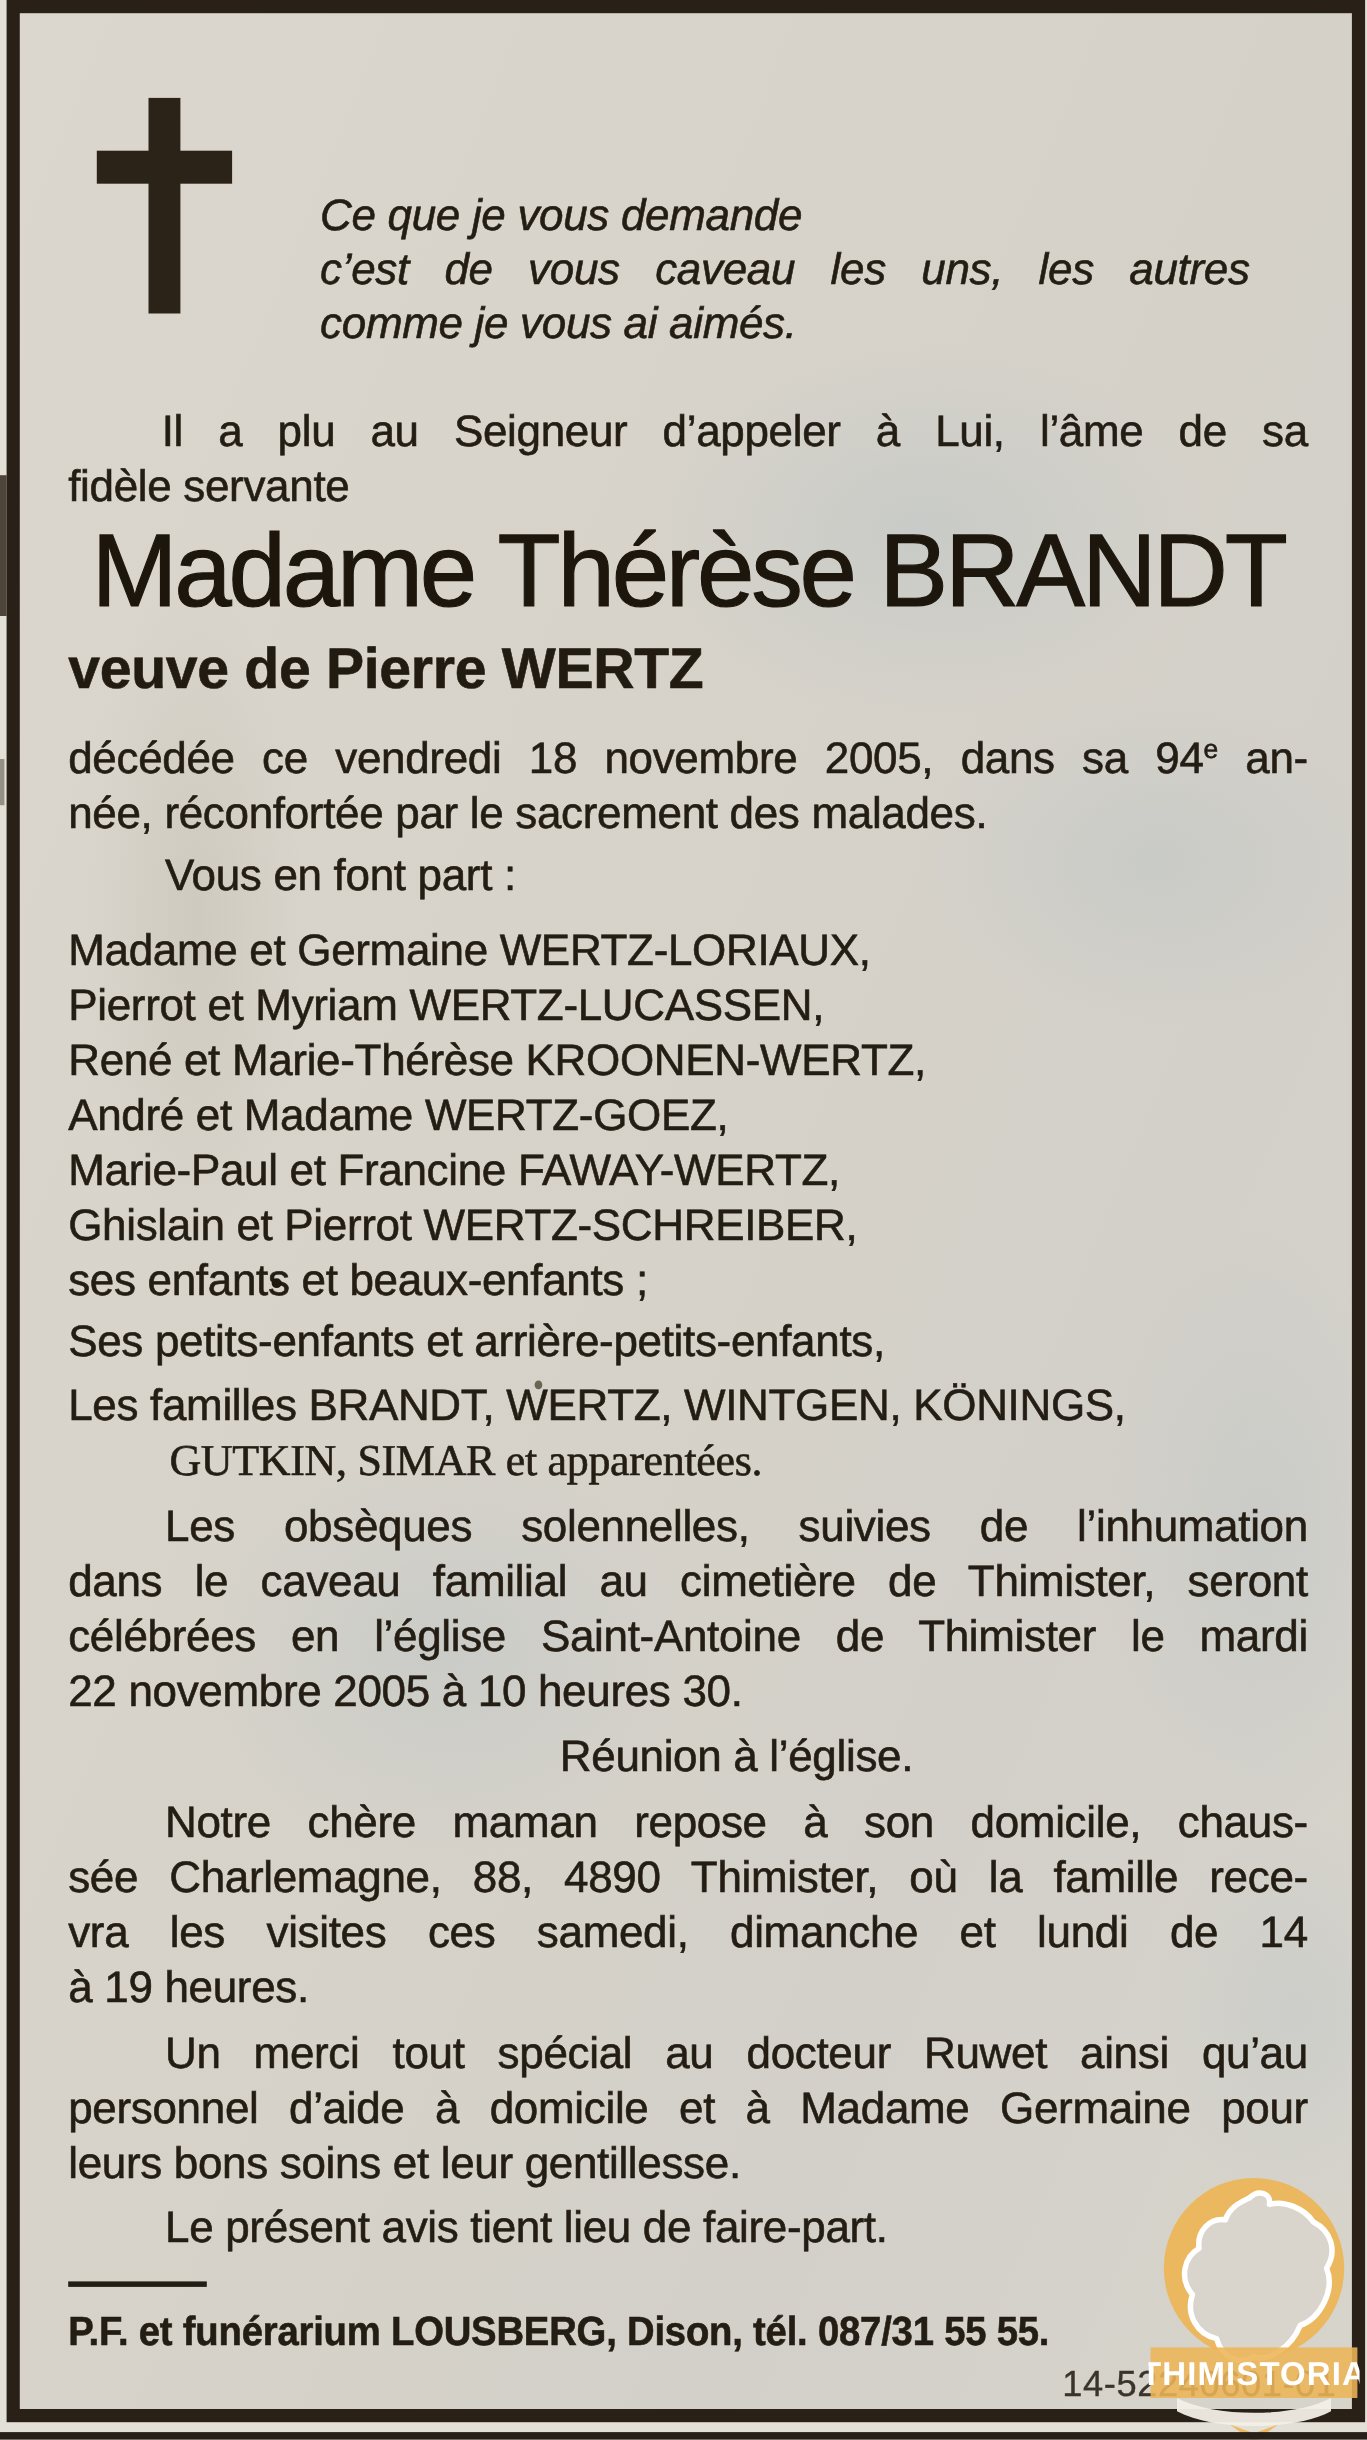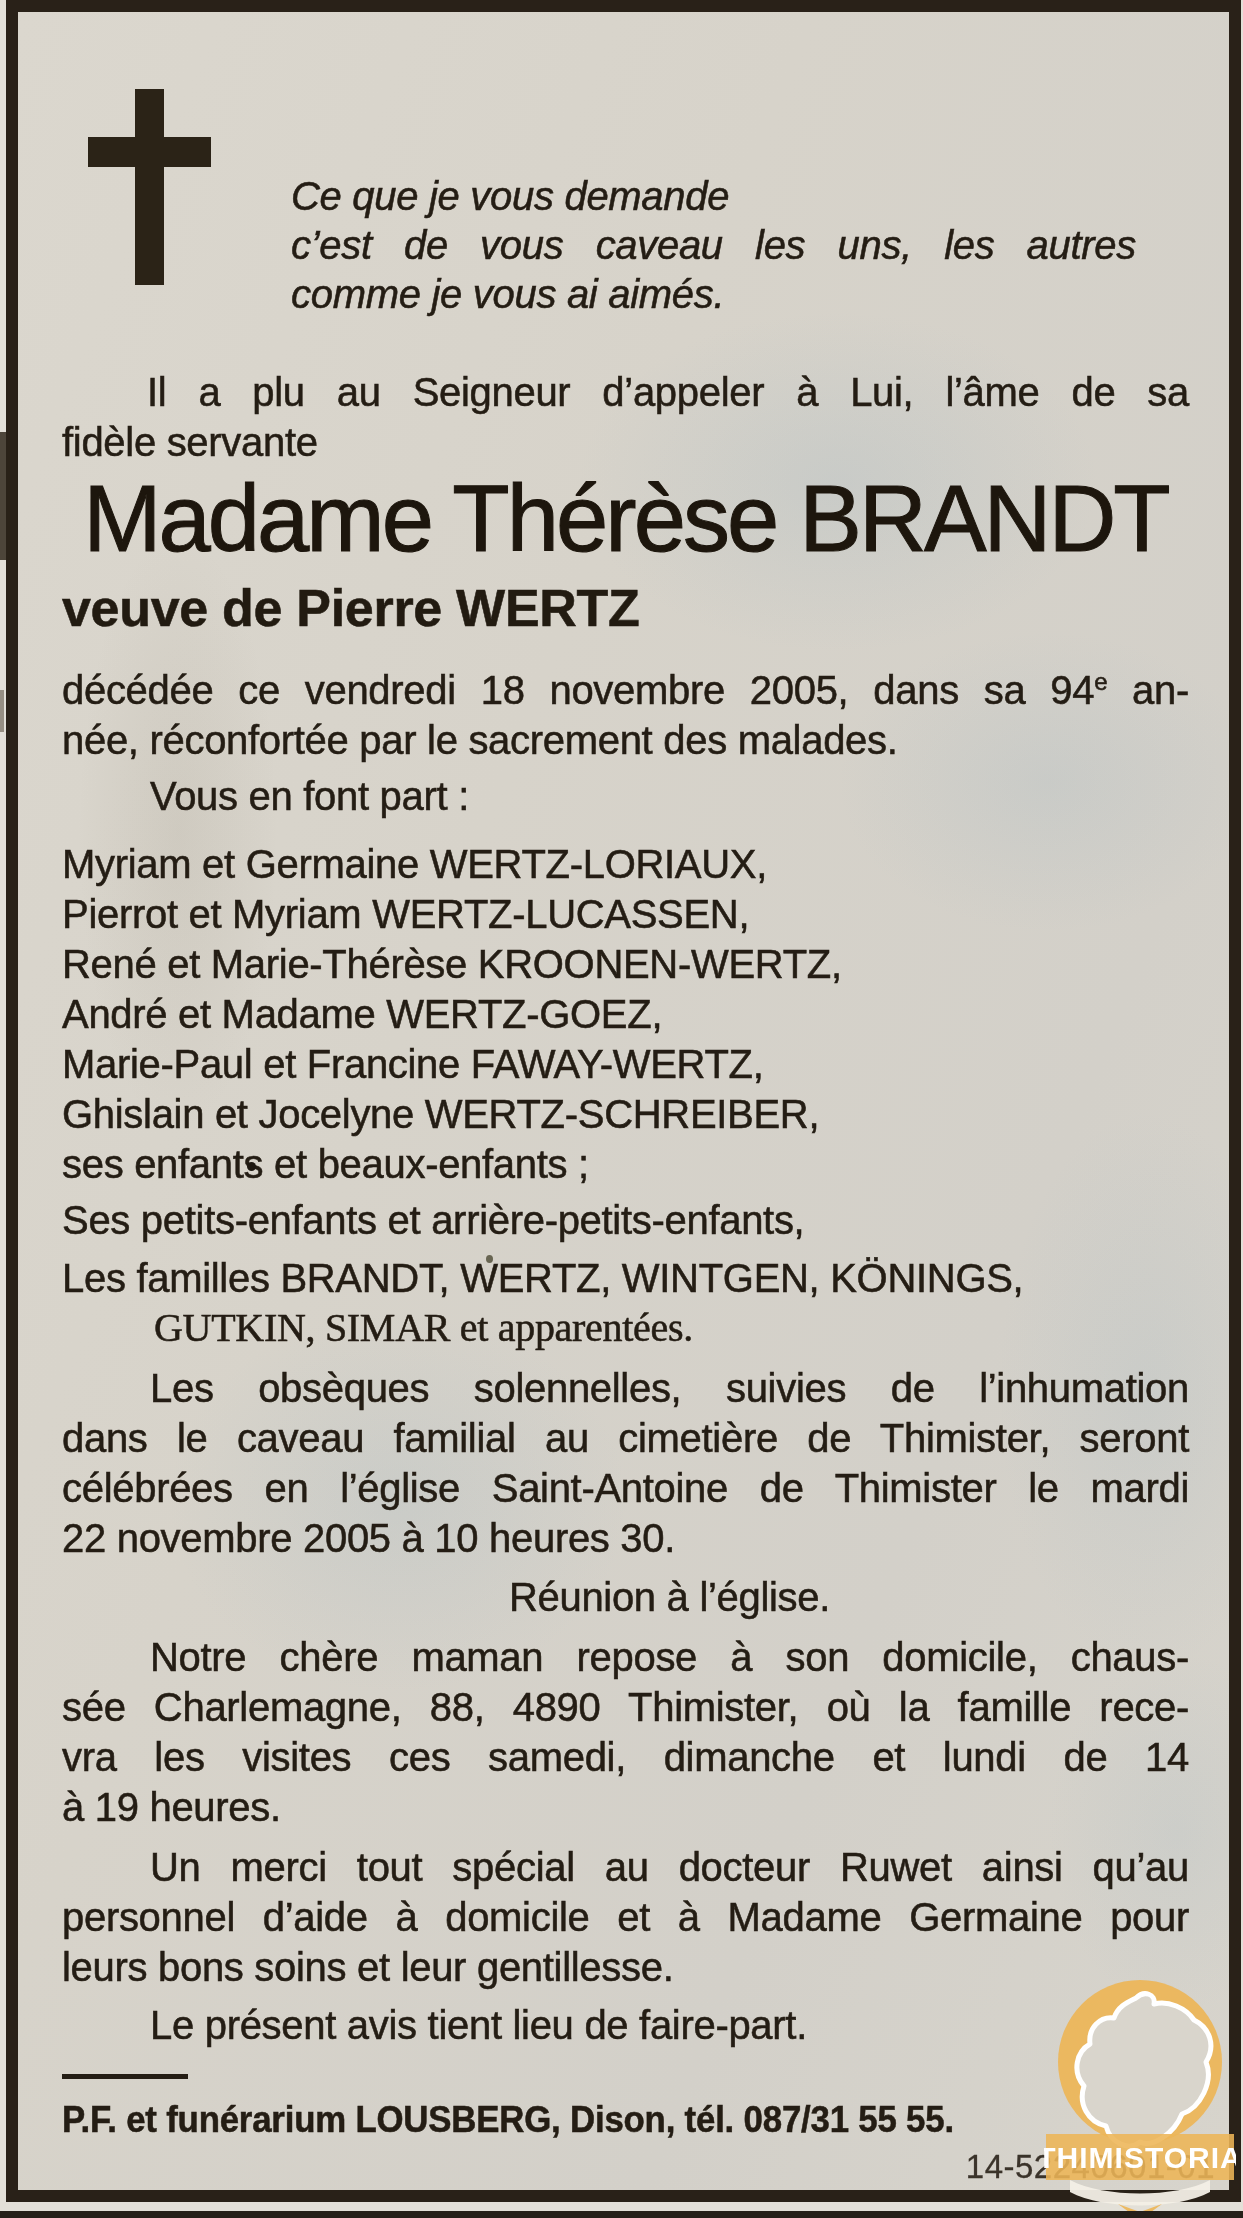--- a/index.html
+++ b/index.html
@@ -107,26 +107,26 @@
     <div class="subhead">veuve de Pierre WERTZ</div>
 
     <div class="death">
       <span class="line jl"><span>décédée ce vendredi 18 novembre 2005, dans sa 94</span><sup>e</sup><span> an-</span></span>
       <span class="line">née, réconfortée par le sacrement des malades.</span>
     </div>
 
     <div class="announce">Vous en font part :</div>
 
     <div class="names">
-      <span class="line">Myriam et Germaine WERTZ-LORIAUX,</span>
+      <span class="line">Madame et Germaine WERTZ-LORIAUX,</span>
       <span class="line">Pierrot et Myriam WERTZ-LUCASSEN,</span>
       <span class="line">René et Marie-Thérèse KROONEN-WERTZ,</span>
       <span class="line">André et Madame WERTZ-GOEZ,</span>
       <span class="line">Marie-Paul et Francine FAWAY-WERTZ,</span>
-      <span class="line">Ghislain et Jocelyne WERTZ-SCHREIBER,</span>
+      <span class="line">Ghislain et Pierrot WERTZ-SCHREIBER,</span>
       <span class="line rightline">ses enfants et beaux-enfants ;</span>
     </div>
 
     <div class="grand">Ses petits-enfants et arrière-petits-enfants,</div>
 
     <div class="families">
       <span class="line">Les familles BRANDT, WERTZ, WINTGEN, KÖNINGS,</span>
       <span class="line l2">GUTKIN, SIMAR et apparentées.</span>
     </div>
 

